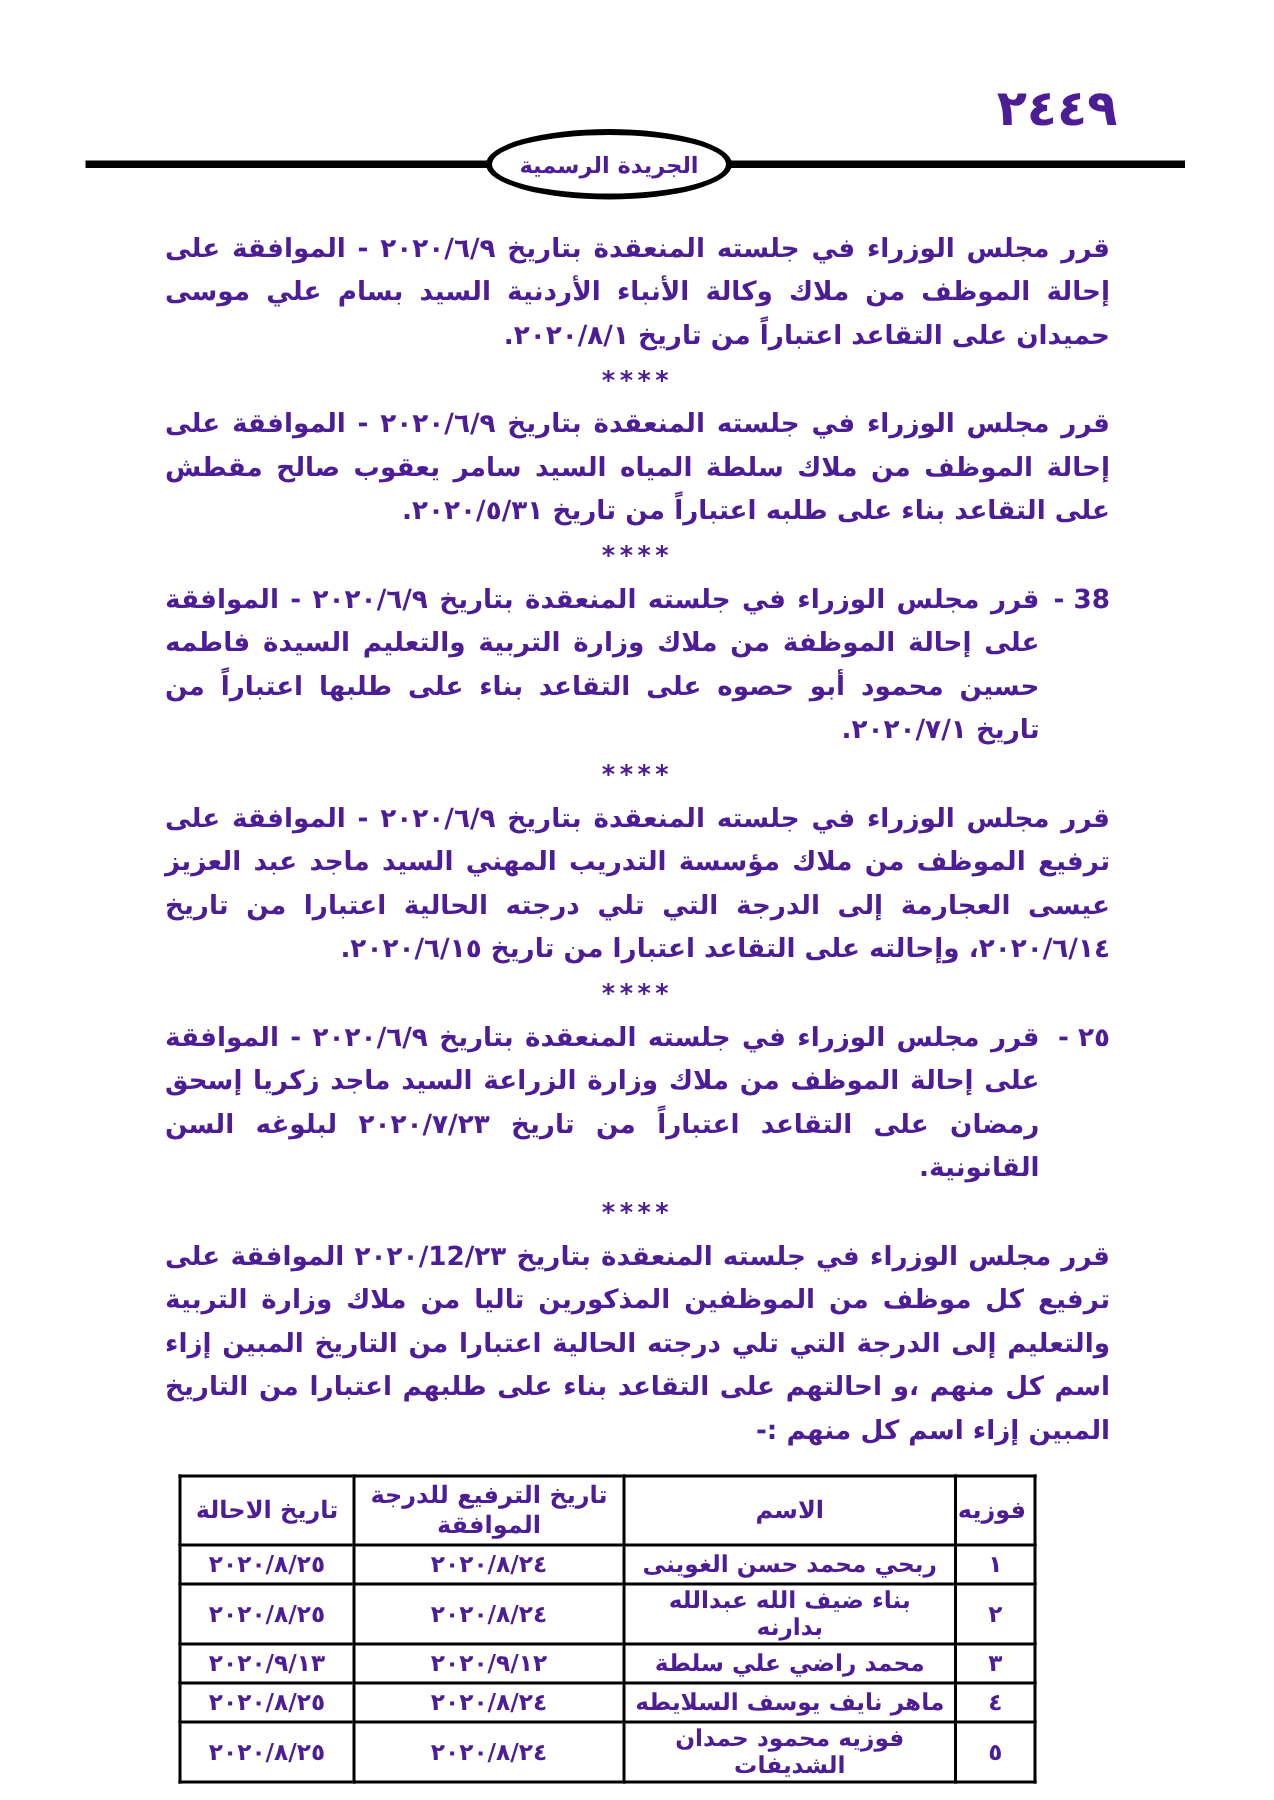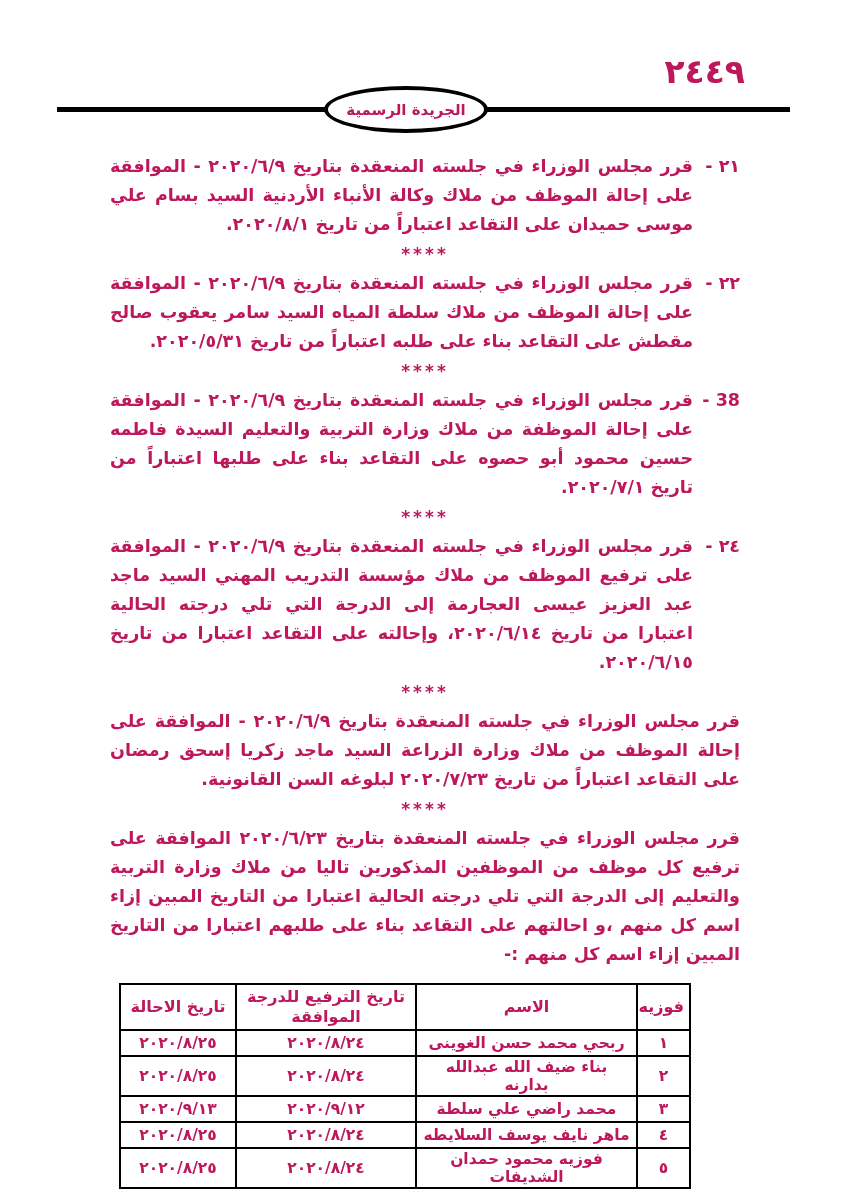--- a/index.html
+++ b/index.html
@@ -3,21 +3,21 @@
 <meta charset="utf-8">
 <style>
   * { margin:0; padding:0; box-sizing:border-box; }
   html,body { background:#e8e8e8; }
   body { font-family:"DejaVu Sans", sans-serif; }
   .page {
     position:relative;
     width:849px; height:1200px;
     margin:0 auto;
     background:#ffffff;
-    color:#be185d;
+    color:#4c1d95;
     font-weight:bold;
     overflow:hidden;
     direction:rtl;
   }
   
   .page-number {
     position:absolute; top:52px; right:104px;
     font-size:33px; letter-spacing:5px;
     direction:ltr;
   }
@@ -91,50 +91,48 @@
   <div class="header-rule">
     <div class="rule-line"></div>
     <div class="badge">
       <span>الجريدة الرسمية</span>
     </div>
   </div>
 
   <div class="content">
 
     <div class="decree">
-      <span class="num">٢١ -</span>
       <div class="txt">قرر مجلس الوزراء في جلسته المنعقدة بتاريخ ٢٠٢٠/٦/٩ - الموافقة على إحالة الموظف من ملاك وكالة الأنباء الأردنية السيد بسام علي موسى حميدان على التقاعد اعتباراً من تاريخ ٢٠٢٠/٨/١.</div>
     </div>
     <div class="sep">****</div>
 
     <div class="decree">
-      <span class="num">٢٢ -</span>
       <div class="txt">قرر مجلس الوزراء في جلسته المنعقدة بتاريخ ٢٠٢٠/٦/٩ - الموافقة على إحالة الموظف من ملاك سلطة المياه السيد سامر يعقوب صالح مقطش على التقاعد بناء على طلبه اعتباراً من تاريخ ٢٠٢٠/٥/٣١.</div>
     </div>
     <div class="sep">****</div>
 
     <div class="decree">
       <span class="num">38 -</span>
       <div class="txt">قرر مجلس الوزراء في جلسته المنعقدة بتاريخ ٢٠٢٠/٦/٩ - الموافقة على إحالة الموظفة من ملاك وزارة التربية والتعليم السيدة فاطمه حسين محمود أبو حصوه على التقاعد بناء على طلبها اعتباراً من تاريخ ٢٠٢٠/٧/١.</div>
     </div>
     <div class="sep">****</div>
 
     <div class="decree">
-      <span class="num">٢٤ -</span>
       <div class="txt">قرر مجلس الوزراء في جلسته المنعقدة بتاريخ ٢٠٢٠/٦/٩ - الموافقة على ترفيع الموظف من ملاك مؤسسة التدريب المهني السيد ماجد عبد العزيز عيسى العجارمة إلى الدرجة التي تلي درجته الحالية اعتبارا من تاريخ ٢٠٢٠/٦/١٤، وإحالته على التقاعد اعتبارا من تاريخ ٢٠٢٠/٦/١٥.</div>
     </div>
     <div class="sep">****</div>
 
     <div class="decree">
+      <span class="num">٢٥ -</span>
       <div class="txt">قرر مجلس الوزراء في جلسته المنعقدة بتاريخ ٢٠٢٠/٦/٩ - الموافقة على إحالة الموظف من ملاك وزارة الزراعة السيد ماجد زكريا إسحق رمضان على التقاعد اعتباراً من تاريخ ٢٠٢٠/٧/٢٣ لبلوغه السن القانونية.</div>
     </div>
     <div class="sep">****</div>
 
     <div class="decree">
-      <div class="txt">قرر مجلس الوزراء في جلسته المنعقدة بتاريخ ٢٠٢٠/٦/٢٣ الموافقة على ترفيع كل موظف من الموظفين المذكورين تاليا من ملاك وزارة التربية والتعليم إلى الدرجة التي تلي درجته الحالية اعتبارا من التاريخ المبين إزاء اسم كل منهم ،و احالتهم على التقاعد بناء على طلبهم اعتبارا من التاريخ المبين إزاء اسم كل منهم :-</div>
+      <div class="txt">قرر مجلس الوزراء في جلسته المنعقدة بتاريخ ٢٠٢٠/12/٢٣ الموافقة على ترفيع كل موظف من الموظفين المذكورين تاليا من ملاك وزارة التربية والتعليم إلى الدرجة التي تلي درجته الحالية اعتبارا من التاريخ المبين إزاء اسم كل منهم ،و احالتهم على التقاعد بناء على طلبهم اعتبارا من التاريخ المبين إزاء اسم كل منهم :-</div>
     </div>
 
     <table class="gz">
       <colgroup>
         <col class="c-num">
           <col class="c-name">
           <col class="c-prom">
           <col class="c-ref">
       </colgroup>
       <thead>

